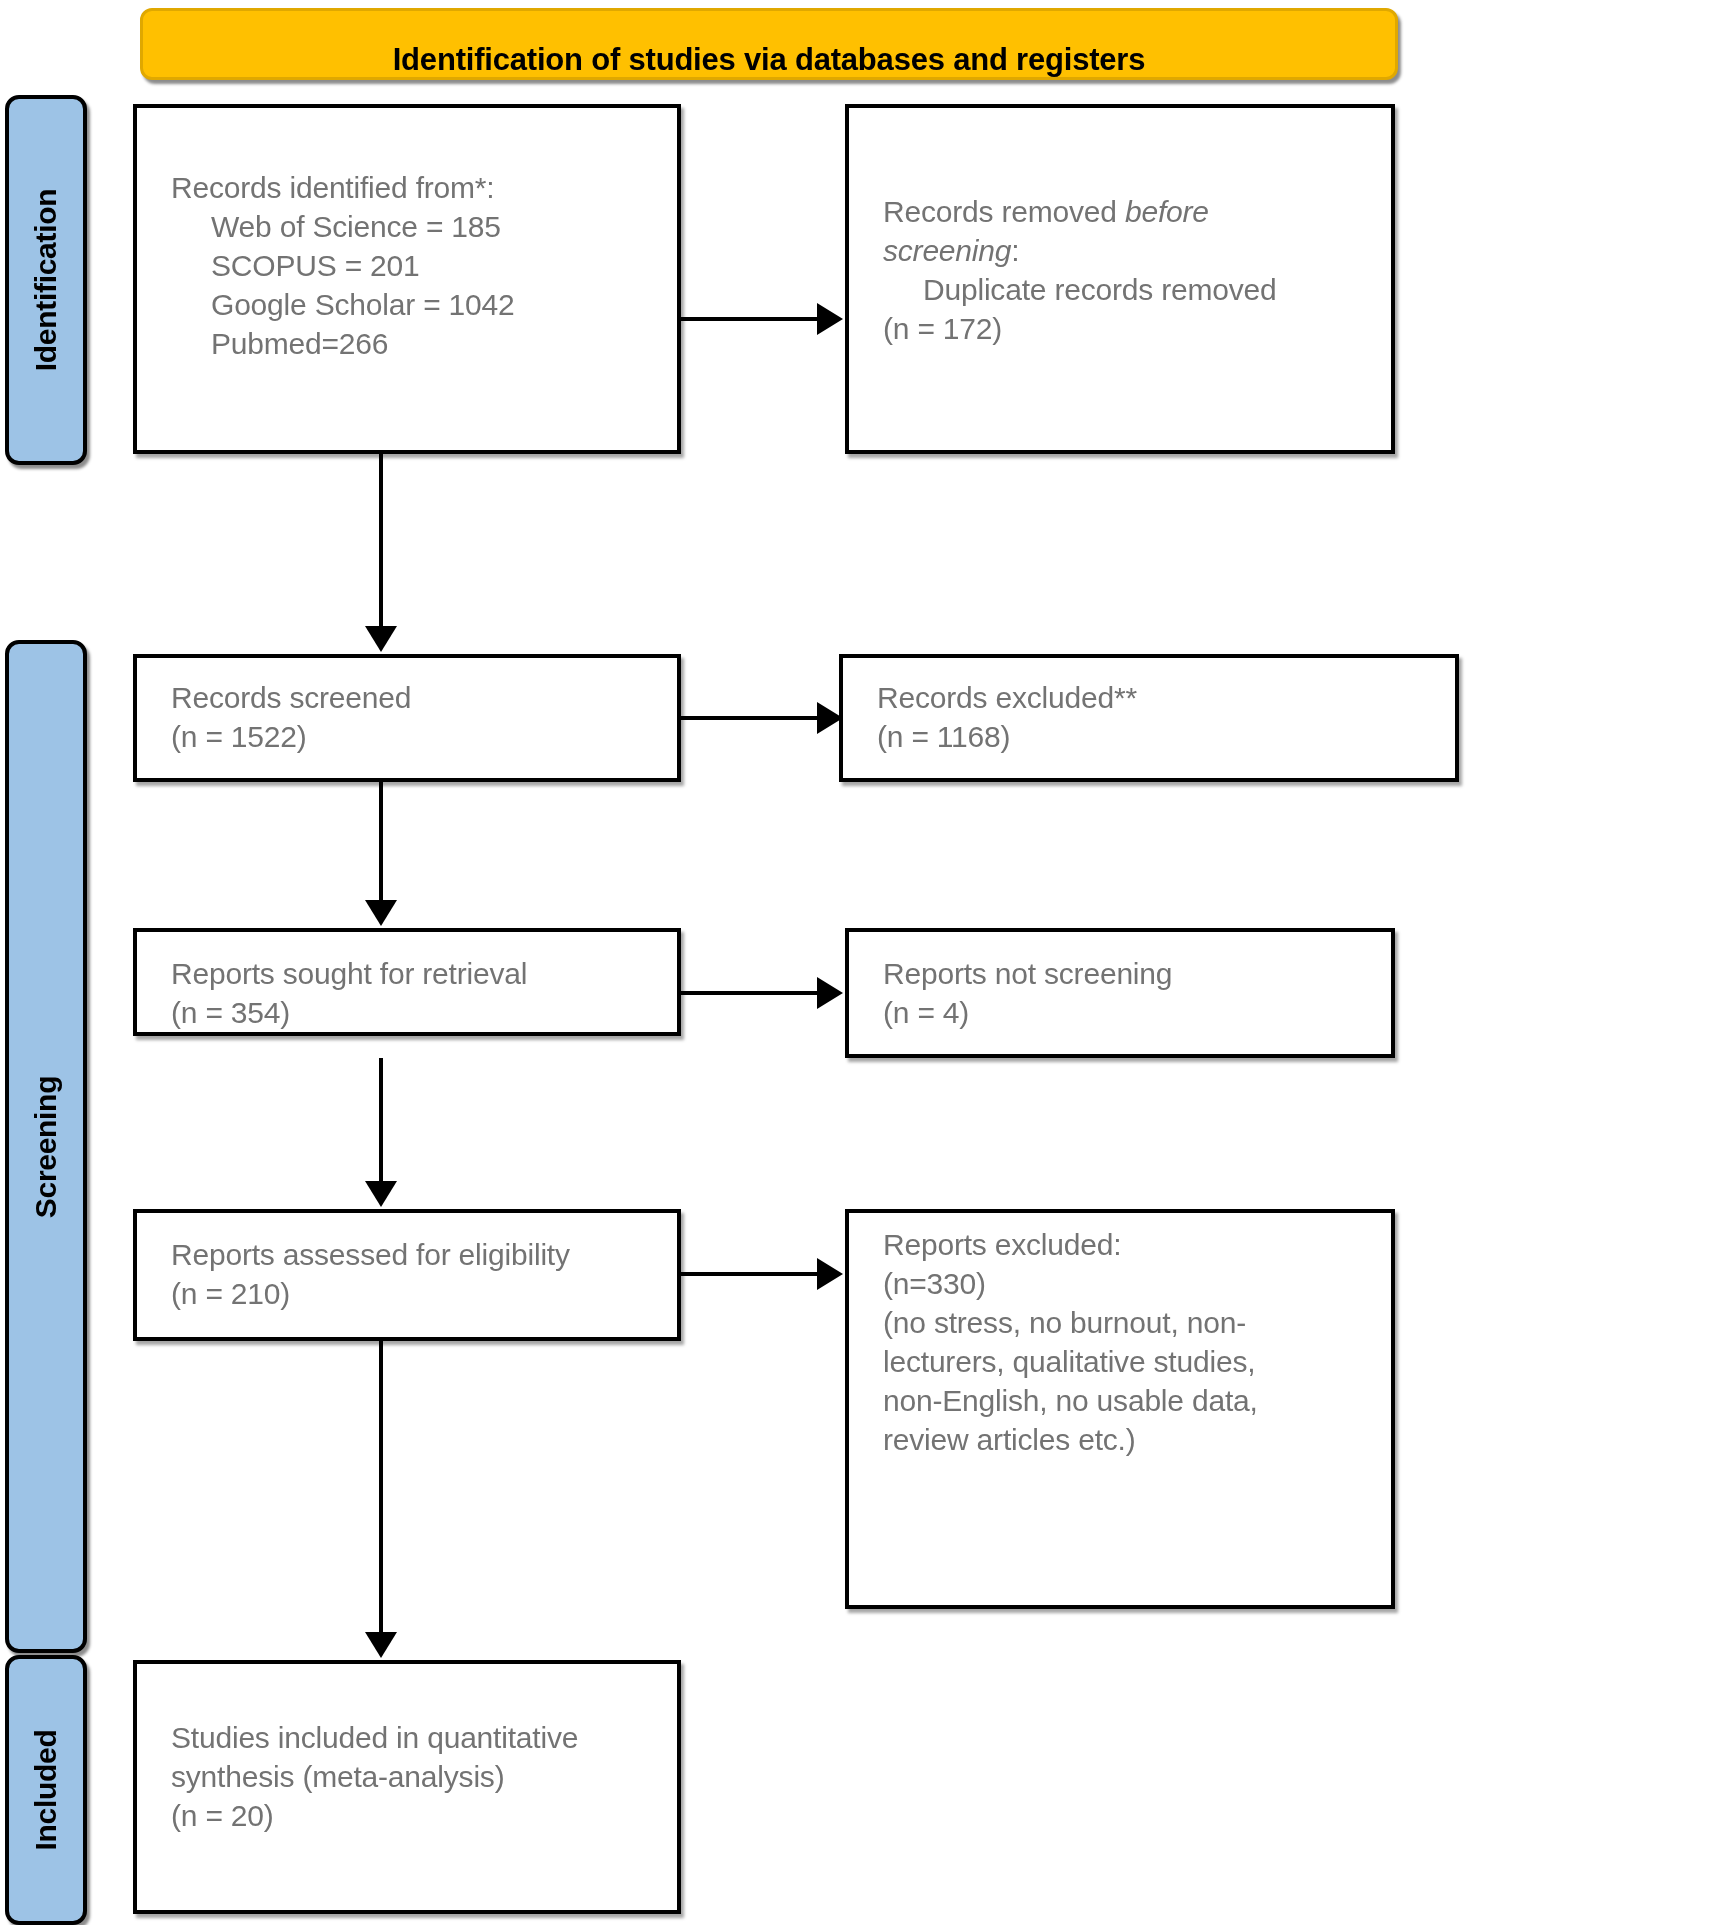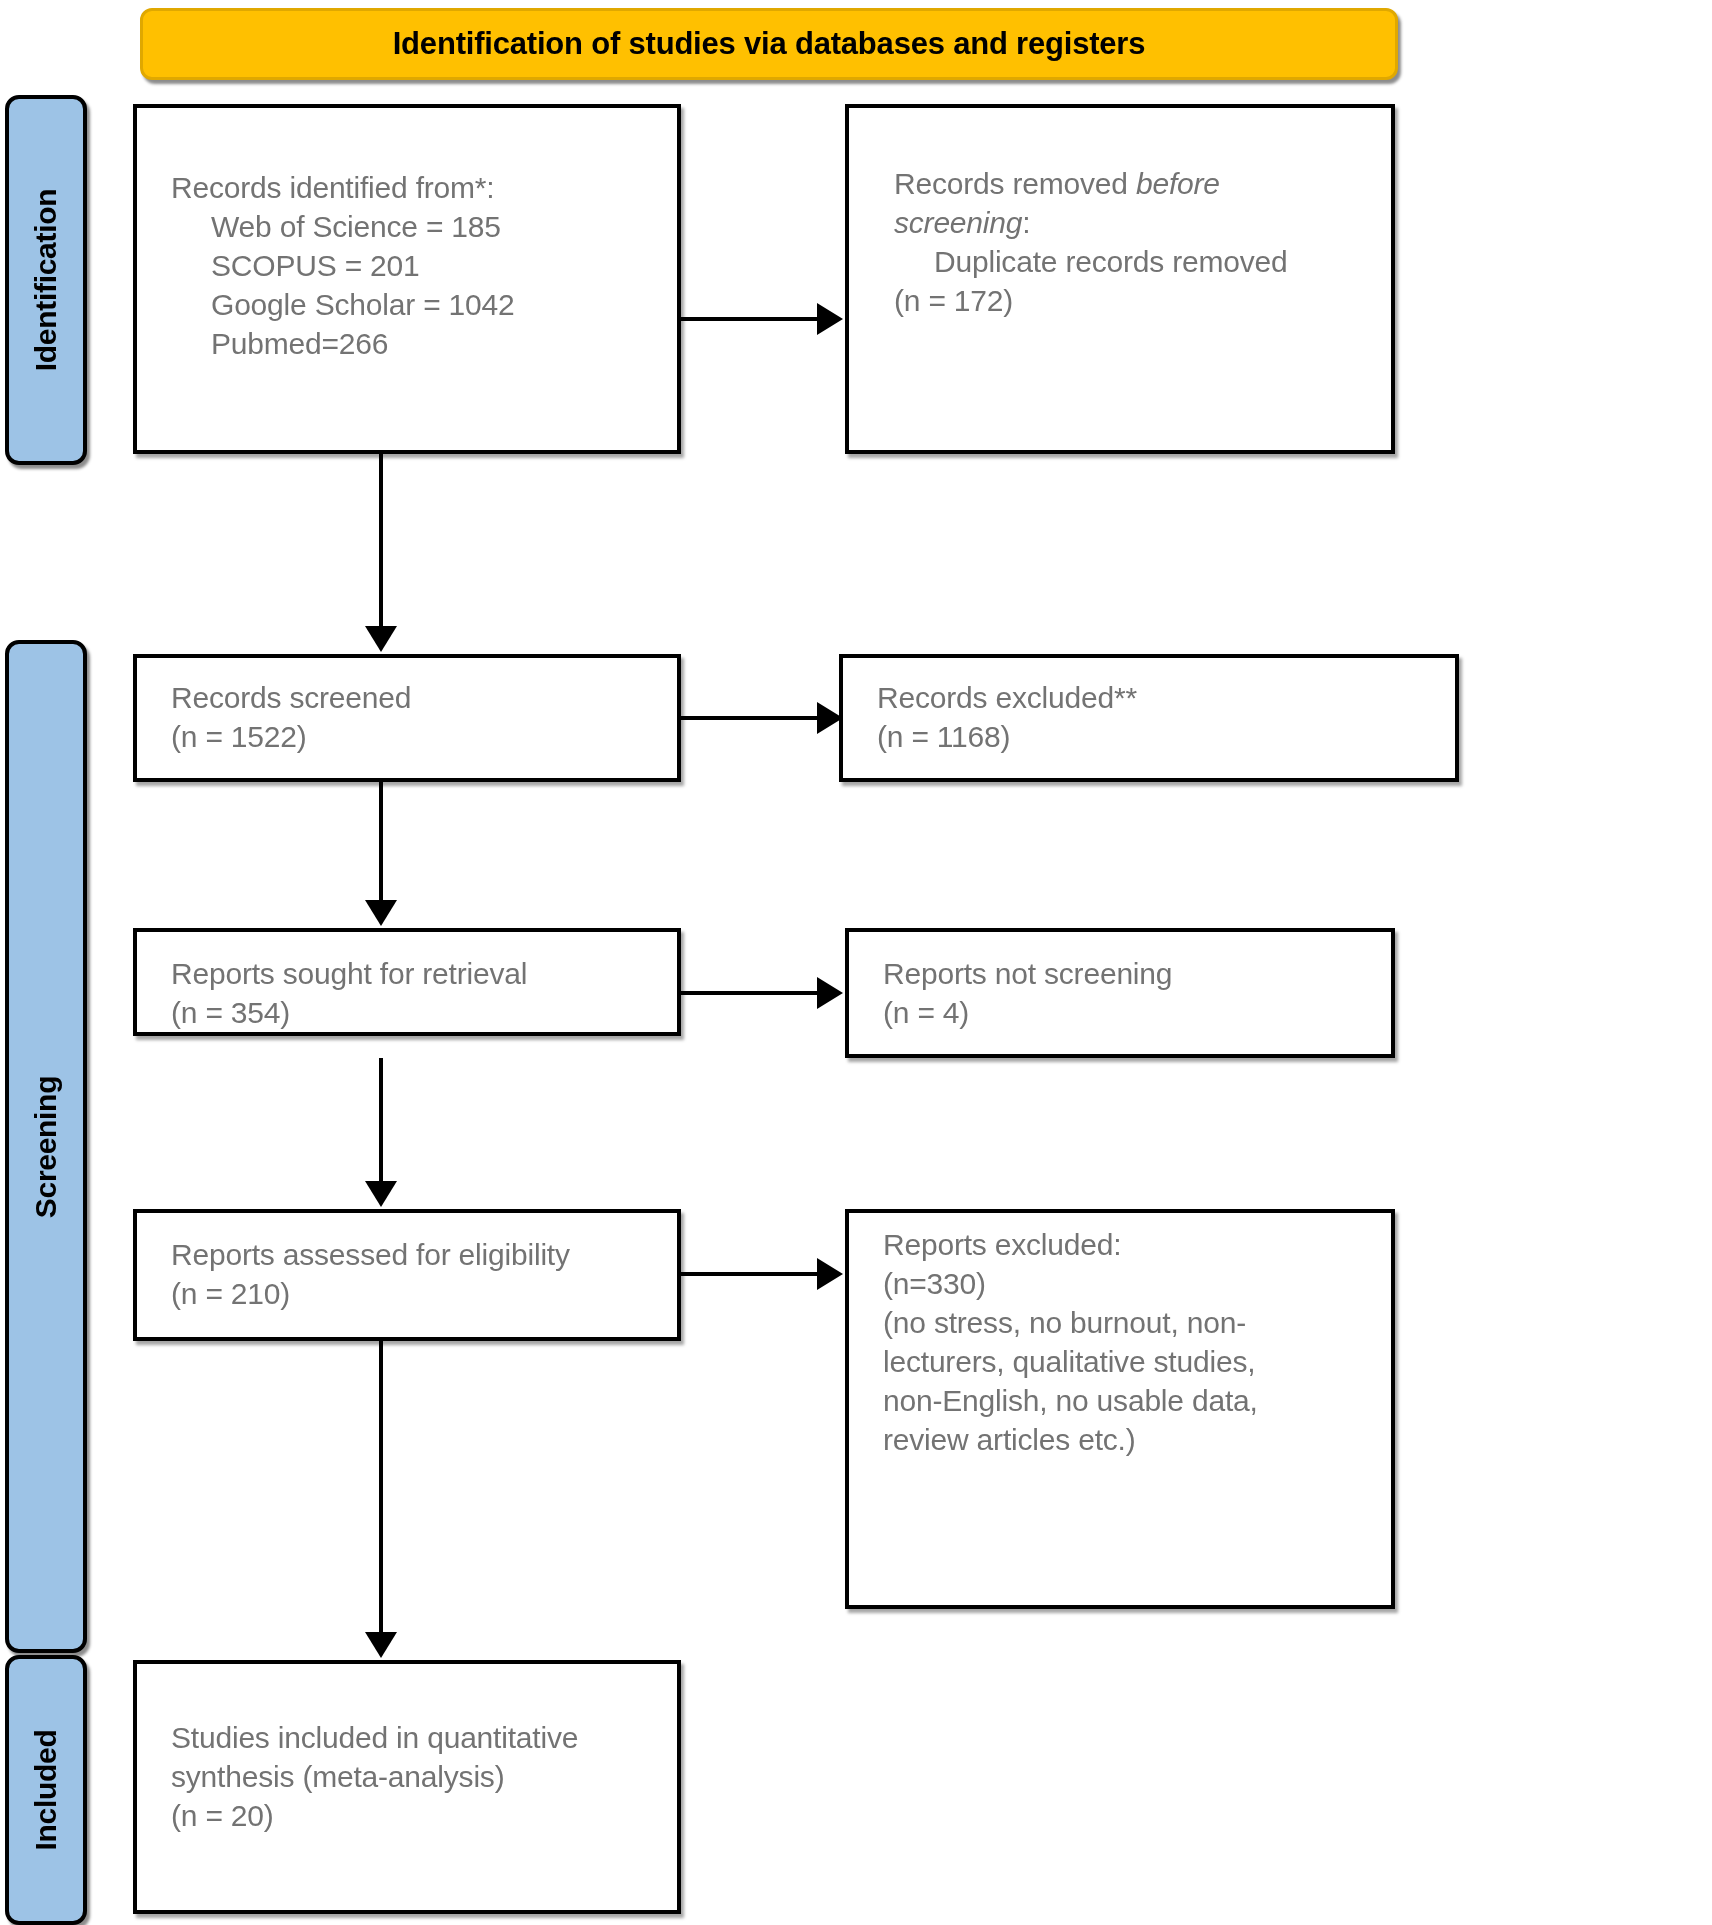--- a/index.html
+++ b/index.html
@@ -6,21 +6,21 @@
   body{width:1712px;height:1925px;position:relative;
        font-family:"Liberation Sans","DejaVu Sans",sans-serif;color:#000;}
 
   #stage{position:absolute;left:0;top:0;width:1712px;height:1925px;overflow:hidden;}
 
   
   .header-bar{
     position:absolute;left:140px;top:8px;width:1252px;height:66px;
     background:#FFC000;border:3px solid #E0A800;border-radius:12px;
     box-shadow:3px 4px 3px rgba(0,0,0,.45);
-    display:flex;align-items:center;justify-content:center;
+    display:flex;align-items:flex-end;justify-content:center;
   }
   .header-bar .htxt{
     font-size:31px;font-weight:bold;letter-spacing:-0.2px;color:#000;
     text-align:center;line-height:1.1;white-space:nowrap;
   }
 
   
   .phase{
     position:absolute;left:5px;width:74px;
     background:#9DC3E6;border:4px solid #000;border-radius:14px;
@@ -55,21 +55,21 @@
   #box-screened .btxt   {top:20px;}
   #box-sought           {left:133px;top:928px;width:548px;height:108px;}
   #box-sought .btxt     {top:22px;}
   #box-assessed         {left:133px;top:1209px;width:548px;height:132px;}
   #box-assessed .btxt   {top:22px;}
   #box-included         {left:133px;top:1660px;width:548px;height:254px;}
   #box-included .btxt   {top:54px;}
 
   
   #box-removed          {left:845px;top:104px;width:550px;height:350px;}
-  #box-removed .btxt    {top:56px;margin-left:11px;}
+  #box-removed .btxt    {top:84px;}
   #box-excluded-records {left:839px;top:654px;width:620px;height:128px;}
   #box-excluded-records .btxt{top:20px;}
   #box-notretrieved     {left:845px;top:928px;width:550px;height:130px;}
   #box-notretrieved .btxt{top:22px;}
   #box-excluded-reports {left:845px;top:1209px;width:550px;height:400px;}
   #box-excluded-reports .btxt{top:12px;}
 
   
   .vline{position:absolute;width:4px;background:#000;}
   .hline{position:absolute;height:4px;background:#000;}

